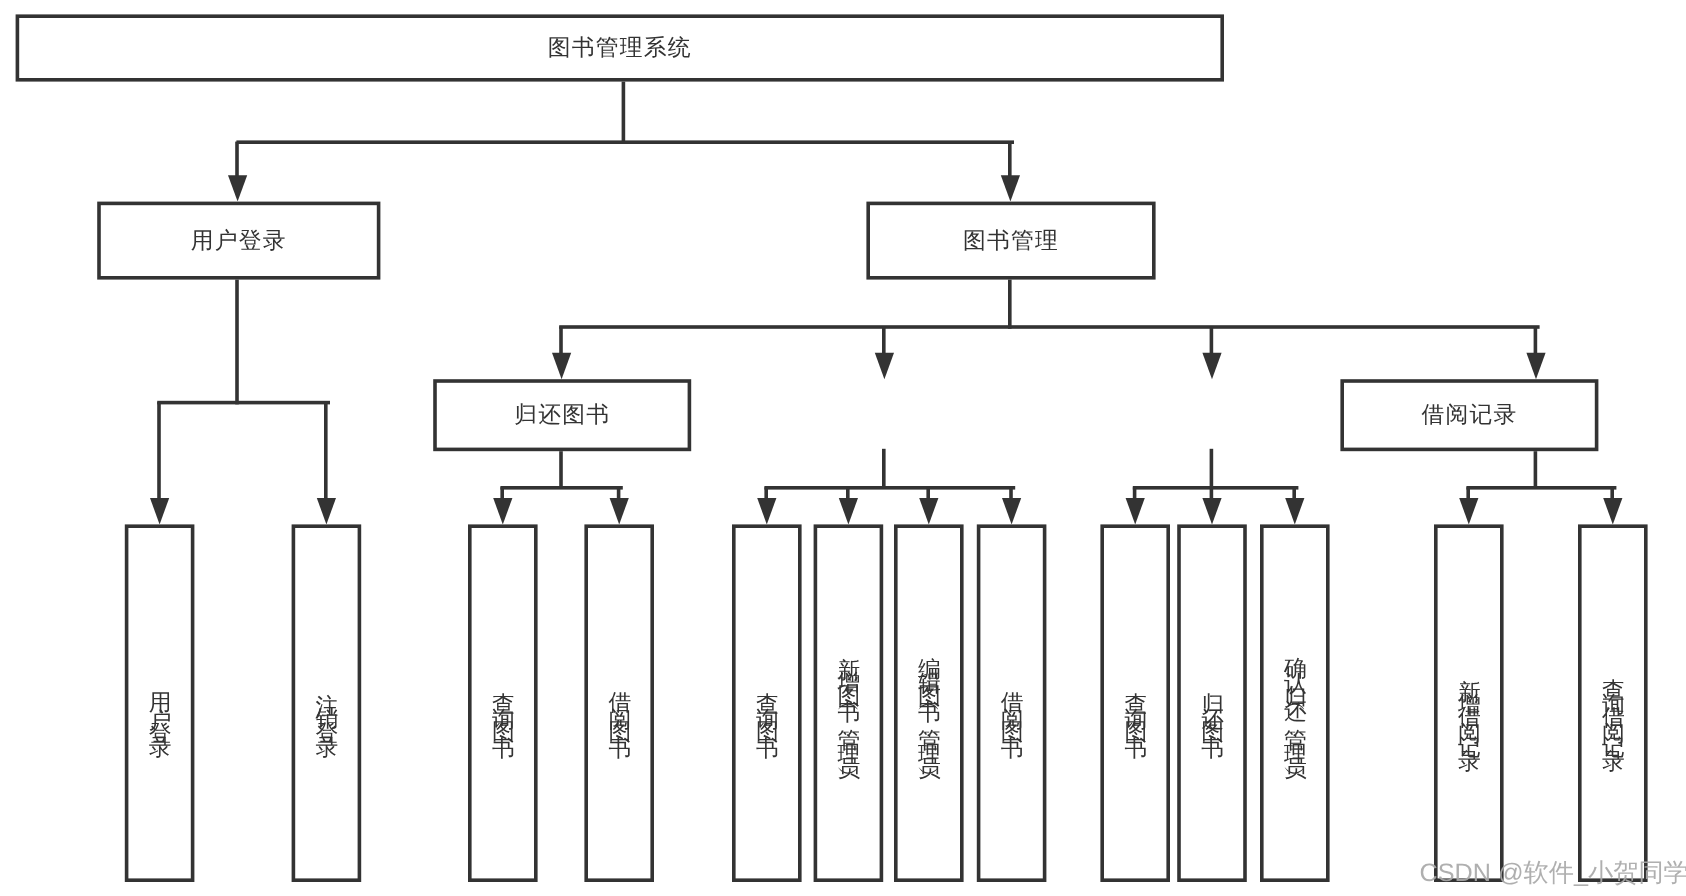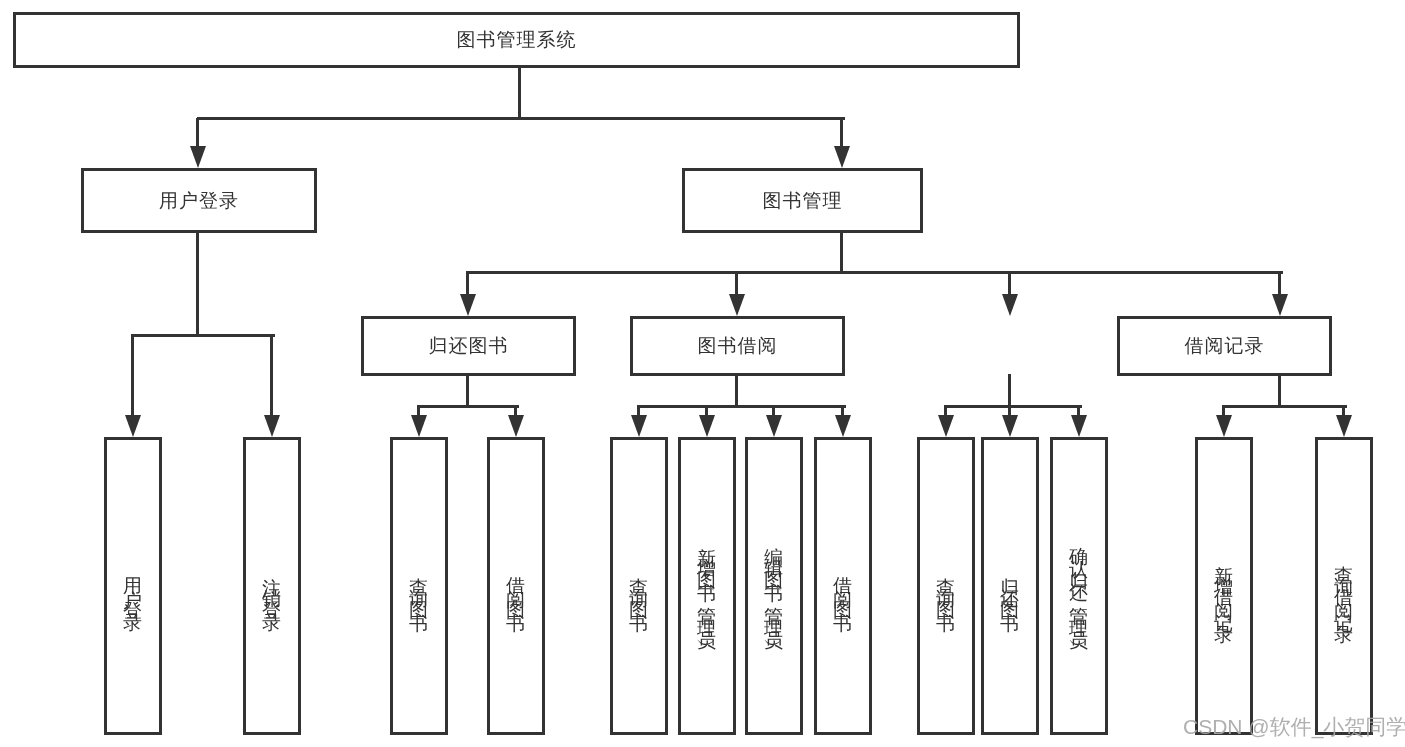--- a/index.html
+++ b/index.html
@@ -77,24 +77,23 @@
   <div class="vline" style="left:1278px;top:374px;height:33px"></div>
   <div class="hline" style="left:1222px;top:405px;width:125px"></div>
   <div class="vline" style="left:1222px;top:406px;height:11px"></div>
   <div class="vline" style="left:1342px;top:406px;height:11px"></div>
   <div class="arrow" style="left:1216px;top:415px"></div>
   <div class="arrow" style="left:1336px;top:415px"></div>
 
   <div class="box" style="left:13px;top:12px;width:1007px;height:56px">图书管理系统</div>
 
   <div class="box" style="left:81px;top:168px;width:236px;height:65px">用户登录</div>
-  <div class="box" style="left:682px;top:168px;width:241px;height:65px">图书管理</div>
+  <div class="box" style="left:722px;top:168px;width:241px;height:65px">图书管理</div>
 
   <div class="box" style="left:361px;top:316px;width:215px;height:60px">归还图书</div>
-  <div class="box" style="left:630px;top:316px;width:215px;height:60px">图书借阅</div>
   <div class="box" style="left:1117px;top:316px;width:215px;height:60px">借阅记录</div>
 
   <div class="box vbox" style="left:104px;top:437px;width:58px;height:298px">用户登录</div>
   <div class="box vbox" style="left:243px;top:437px;width:58px;height:298px">注销登录</div>
 
   <div class="box vbox" style="left:390px;top:437px;width:58px;height:298px">查询图书</div>
   <div class="box vbox" style="left:487px;top:437px;width:58px;height:298px">借阅图书</div>
 
   <div class="box vbox" style="left:610px;top:437px;width:58px;height:298px">查询图书</div>
   <div class="box vbox" style="left:678px;top:437px;width:58px;height:298px">新增图书（管理员）</div>

